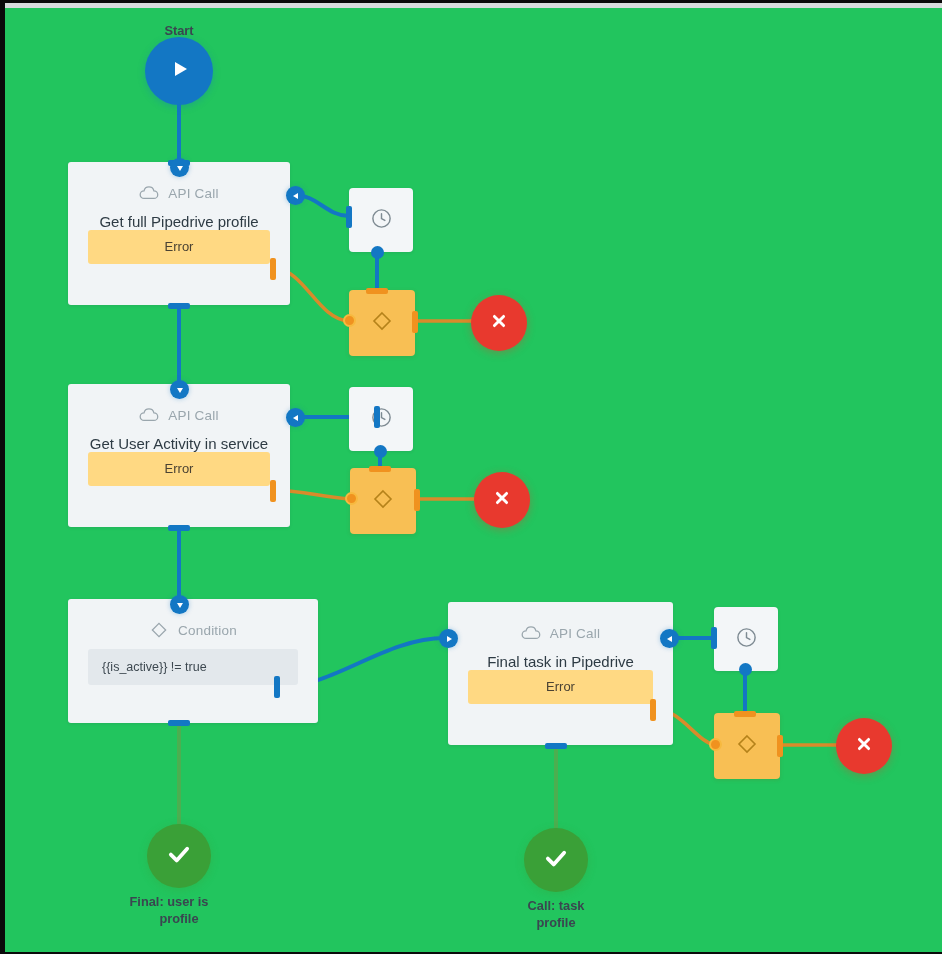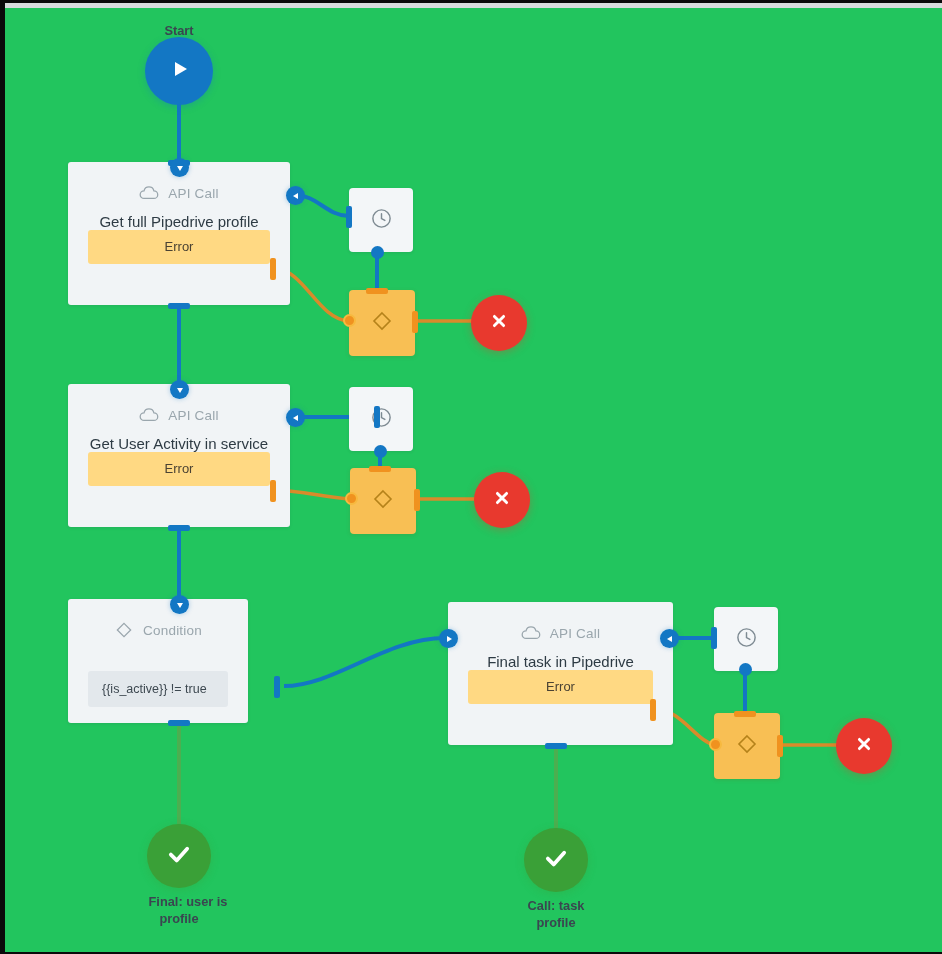--- a/index.html
+++ b/index.html
@@ -352,30 +352,30 @@
   <div class="badge badge-orange-dot" style="left:340px; top:484px;"></div>
 
   <div class="circle-node err-node" style="left:469px; top:464px;">
     <span>
       <svg width="22" height="22" viewBox="0 0 24 24">
         <path d="M7 7 L17 17 M17 7 L7 17" stroke="#fff" stroke-width="3.2" stroke-linecap="round"></path>
       </svg>
     </span>
   </div>
 
-  <div class="card" style="left:63px; top:591px; width:180px; height:124px;">
+  <div class="card" style="left:63px; top:591px; width:250px; height:124px;">
     <div class="card-head">
       <span class="ic">
         <svg width="20" height="20" viewBox="0 0 24 24">
           <polygon points="12,4 20,12 12,20 4,12" fill="none" stroke="#9aa6ad" stroke-width="1.5"></polygon>
         </svg>
       </span>
       <span class="lbl">Condition</span>
     </div>
-    <div class="port-row" style="margin-top:22px;">
+    <div class="port-row" style="">
       <div class="cond-expr">{{is_active}} != true</div>
     </div>
   </div>
   <div class="stub-v blue" style="left:163px; top:712px;"></div>
   <div class="stub-h blue" style="left:269px; top:668px;"></div>
   <div class="badge badge-sm" style="left:165px; top:587px;">
     <svg width="8" height="8" viewBox="0 0 8 8">
         <polygon points="1,2 7,2 4,7" fill="#fff"></polygon>
       </svg>
   </div>
@@ -437,21 +437,21 @@
     </span>
   </div>
 
   <div class="circle-node ok-node" style="left:142px; top:816px;">
     <span>
       <svg width="28" height="28" viewBox="0 0 24 24">
         <path d="M5 12.5 L10 17.5 L19 7.5" fill="none" stroke="#fff" stroke-width="3.2" stroke-linecap="round" stroke-linejoin="round"></path>
       </svg>
     </span>
   </div>
-  <div class="caption" style="left:123px; top:885px; width:120px;">Final: user is</div>
+  <div class="caption" style="left:104px; top:885px; width:120px;">Final: user is</div>
   <div class="caption" style="left:114px; top:902px; width:120px;">profile</div>
 
   <div class="circle-node ok-node" style="left:519px; top:820px;">
     <span>
       <svg width="28" height="28" viewBox="0 0 24 24">
         <path d="M5 12.5 L10 17.5 L19 7.5" fill="none" stroke="#fff" stroke-width="3.2" stroke-linecap="round" stroke-linejoin="round"></path>
       </svg>
     </span>
   </div>
   <div class="caption" style="left:491px; top:889px; width:120px;">Call: task</div>

